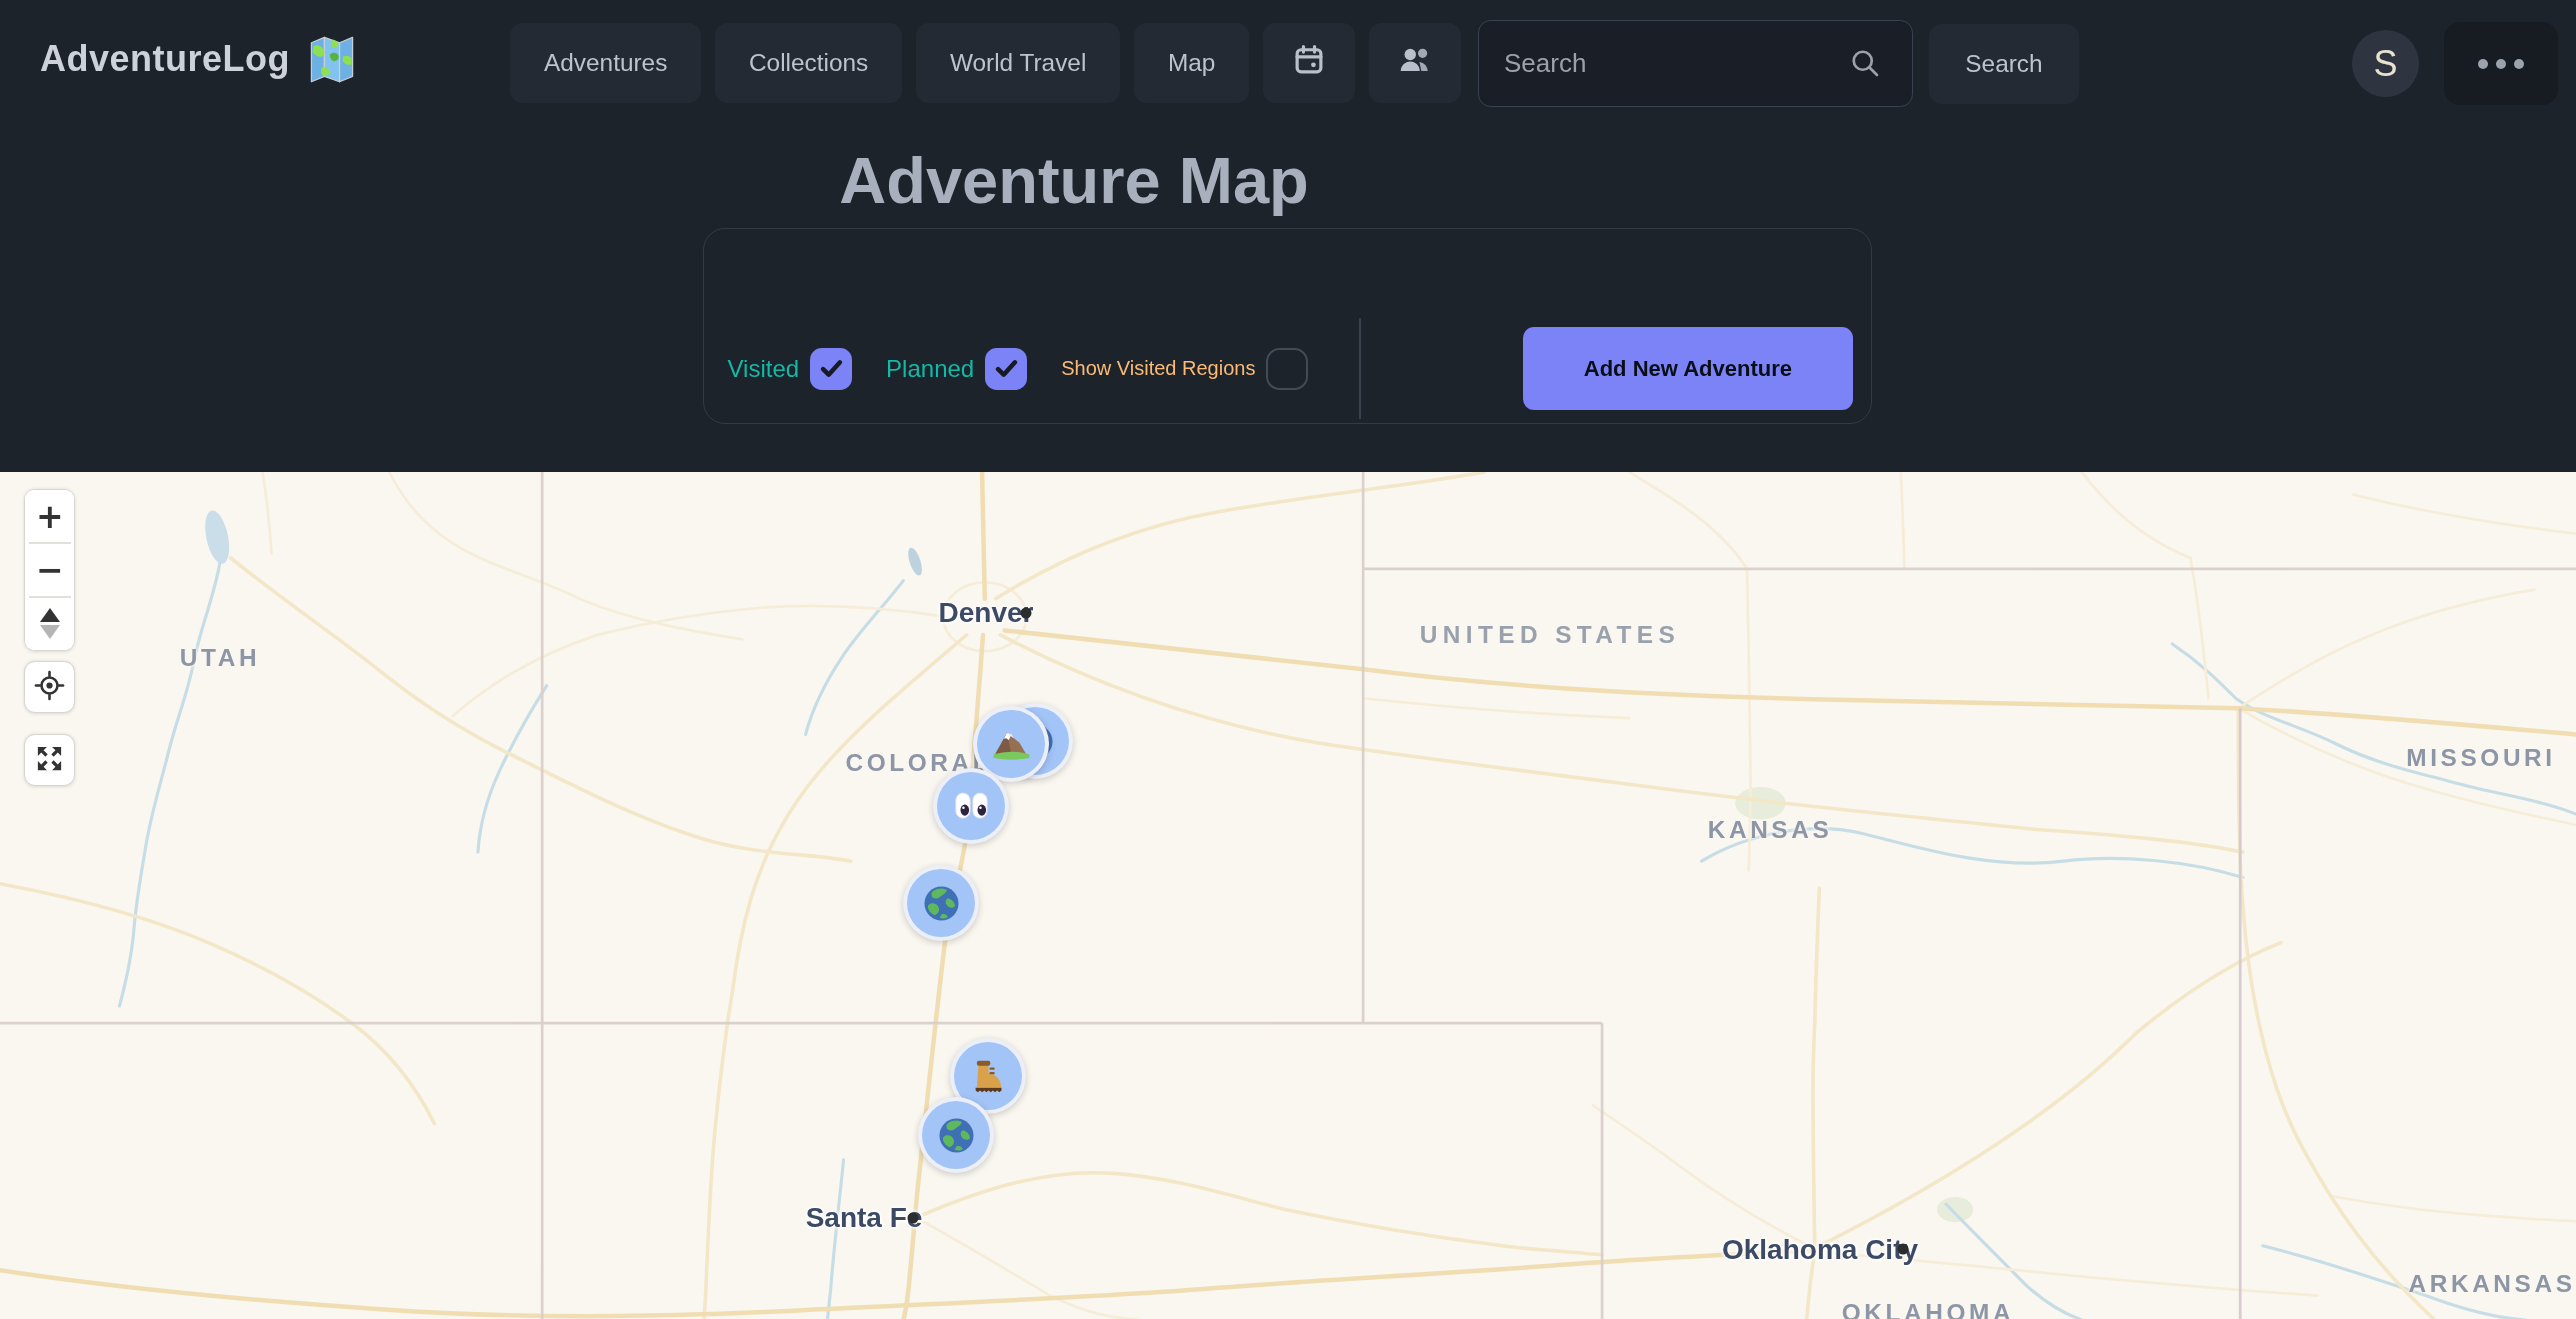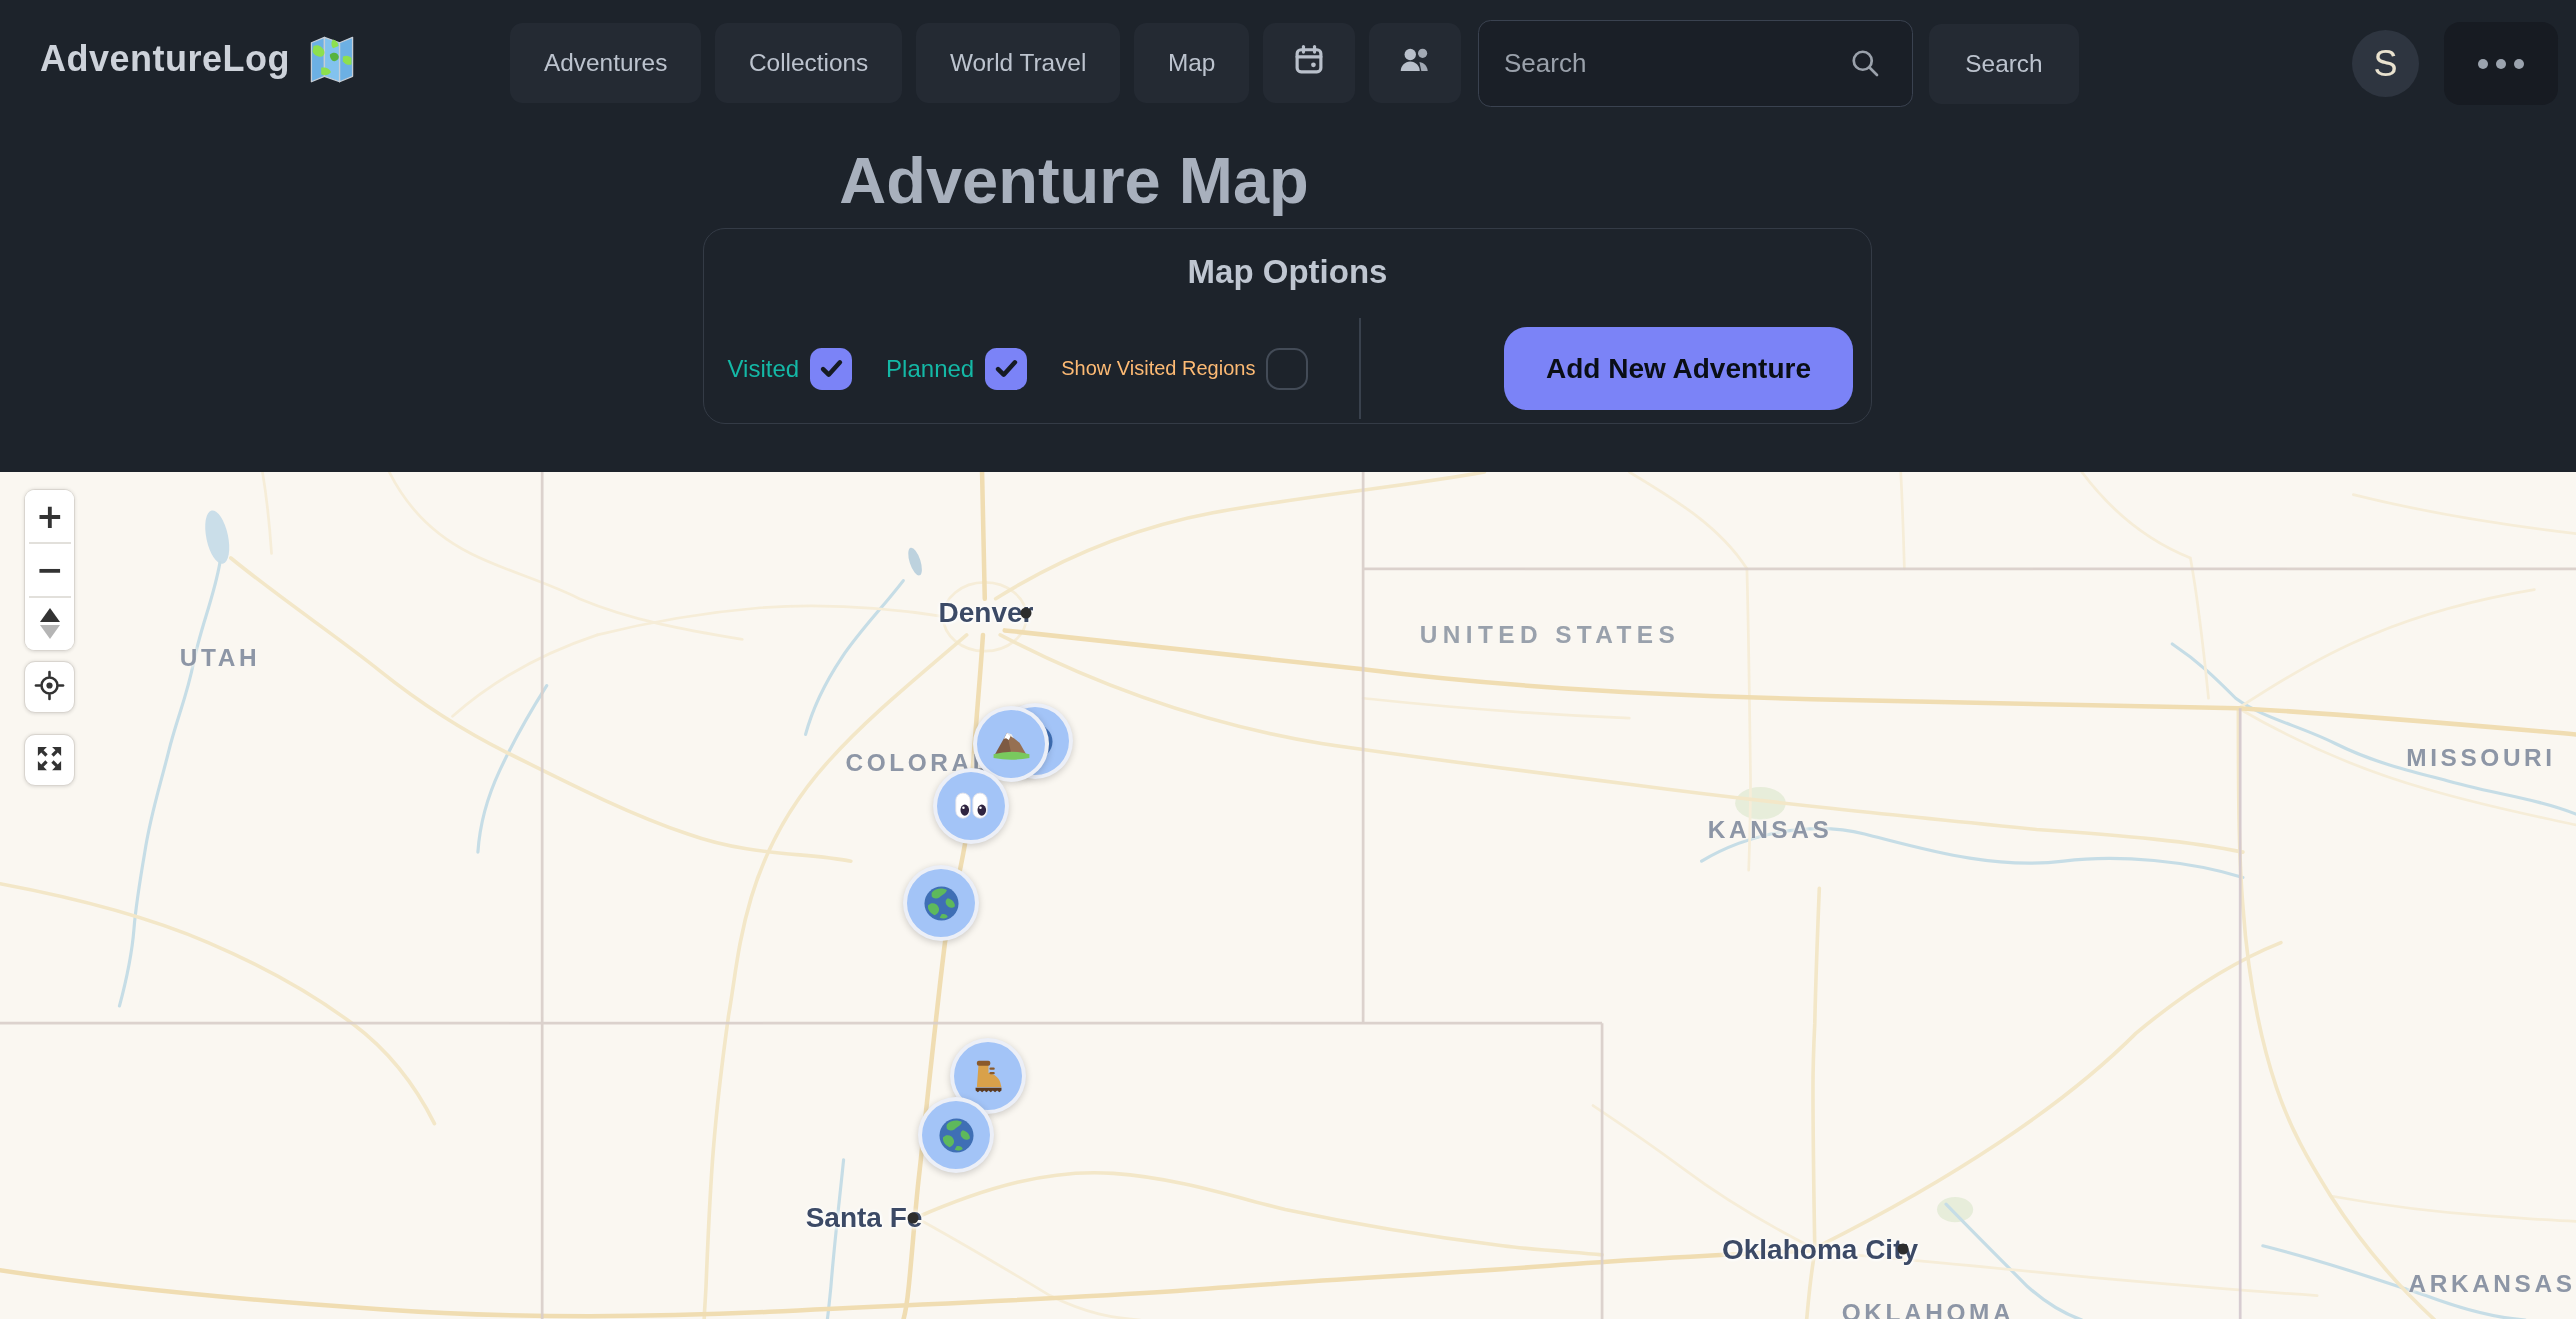--- a/index.html
+++ b/index.html
@@ -45,22 +45,22 @@
   .options-row { position:absolute; left:23.5px; right:18px; top:98px; height:83px;
                  display:flex; align-items:center; }
   .toggle { display:flex; align-items:center; gap:11px; cursor:pointer; margin-right:34px; }
   .toggle-label { font-size:24px; color:#14b8a6; }
   .toggle-label.big { font-size:20px; color:#fdba74; }
   .cb { width:42px; height:42px; border-radius:11.8px; display:flex; align-items:center; justify-content:center; }
   .cb.checked { background:#7b83f7; }
   .cb.checked svg { width:27px; height:27px; }
   .cb.unchecked { background:transparent; border:2.7px solid #434b57; border-radius:13.6px; }
   .v-divider { width:2.7px; height:101px; background:#39414d; margin:0 40px 0 16.3px; }
-  .add-btn { margin-left:auto; height:83px; padding:0 42px; background:#7b83f7; color:#0a0e16;
-             border:none; border-radius:23px; font-size:28px; font-weight:bold; font-family:inherit; cursor:pointer; }
+  .add-btn { margin-left:auto; height:83px; padding:0 61px; background:#7b83f7; color:#0a0e16;
+             border:none; border-radius:11px; font-size:22px; font-weight:bold; font-family:inherit; cursor:pointer; }
 
   
   .map-area { position:absolute; left:0; top:472px; width:2576px; height:848px; background:#faf7f1; overflow:hidden; }
   .map-svg { position:absolute; inset:0; width:100%; height:100%; }
 
   .state-label { position:absolute; transform:translate(-50%,-50%); font-size:24.4px; font-weight:bold;
                  letter-spacing:3.6px; color:#8d96a6; white-space:nowrap; z-index:2;
                  text-shadow:0 0 4.5px #faf7f1, 0 0 4.5px #faf7f1; }
   .state-label.wide { letter-spacing:5.4px; color:#99a1ac; }
   .city-label { position:absolute; transform:translate(-50%,-50%); font-size:28px; font-weight:bold;
@@ -197,21 +197,20 @@
           <span class="dot"></span>
             <span class="dot"></span>
             <span class="dot"></span>
         </span>
       </button>
     </div>
 
     <div class="page-title">Adventure Map</div>
 
     <div class="options-card">
-      <div class="options-title">Map Options</div>
       <div class="options-row">
         <label class="toggle">
           <span class="toggle-label">Visited</span>
           <span class="cb checked">
             <svg viewBox="0 0 24 24" fill="none" stroke="#161b24" stroke-width="4" stroke-linecap="round" stroke-linejoin="round">
                 <path d="M4.5 12.5l5 5 10-11"></path>
               </svg>
           </span>
         </label>
         <label class="toggle">

